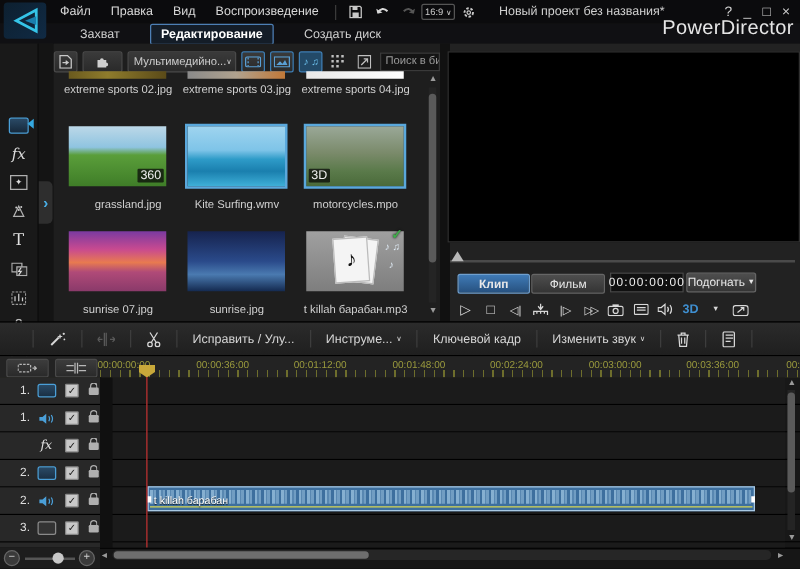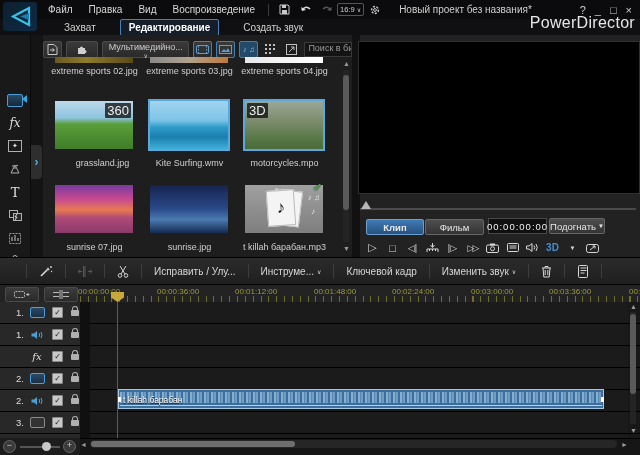--- a/index.html
+++ b/index.html
@@ -28,28 +28,28 @@
   
   #rail{left:0;top:35px;width:30px;height:222px;background:#191919;border-right:1px solid #0a0a0a;}
   .rail-ico{position:absolute;left:4px;width:22px;height:18px;display:flex;align-items:center;justify-content:center;color:#b8b8b8;font-size:12px;}
   .rail-strip{left:31px;top:35px;width:12px;height:222px;background:#141414;}
   #rail-expander{left:31px;top:145px;width:11px;height:34px;background:#2e2e2e;border-radius:0 4px 4px 0;color:#4ab0e8;display:flex;align-items:center;justify-content:center;font-size:12px;font-weight:bold;}
 
   
   #media{left:43px;top:35px;width:309px;height:222px;background:#1e1e1e;}
   #libbar{left:43px;top:39px;width:309px;height:20px;display:flex;align-items:center;gap:4px;}
   .lib-btn{height:15px;min-width:17px;background:linear-gradient(#3a3a3a,#2a2a2a);border:1px solid #4a4a4a;border-radius:2px;
-           display:flex;align-items:center;justify-content:center;color:#ccc;flex-direction:column;}
+           display:flex;align-items:center;justify-content:center;color:#ccc;}
   .filter-btn{border:1px solid #3f7fb5;}
   #lib-dd{width:82px;justify-content:space-between;padding:0 4px;font-size:9px;}
   #lib-search{width:42px;height:13px;background:#141414;border:1px solid #3a3a3a;color:#9a9a9a;font-size:9px;padding:0 3px;overflow:hidden;white-space:nowrap;}
   .thumb{position:absolute;width:78px;background-size:cover;}
   .thumb.sel{outline:2px solid #5aa8dc;}
   .th-label{position:absolute;width:95px;text-align:center;color:#d0d0d0;font-size:9px;white-space:nowrap;overflow:hidden;}
-  .badge{position:absolute;background:rgba(10,10,10,.75);color:#eee;font-size:13px;padding:0 2px;border-radius:1px;}
+  .badge{position:absolute;background:rgba(10,10,10,.75);color:#eee;font-size:10px;padding:0 2px;border-radius:1px;margin-top:32px;}
   .gcheck{position:absolute;color:#3fae4a;font-weight:bold;font-size:11px;text-shadow:0 0 2px #000;}
   .page{position:absolute;background:#f4f4f4;border:1px solid #bbb;width:26px;height:34px;}
   .mp3notes{position:absolute;color:#dfeaf4;font-size:8px;}
   #lib-scroll{left:342px;top:58px;width:9px;height:196px;}
   .sb-track{position:absolute;background:#242424;}
   .sb-thumb{position:absolute;background:#5a5a5a;border-radius:3px;}
   .tri{color:#9a9a9a;font-size:7px;line-height:7px;}
 
   
   #splitter{left:352px;top:35px;width:8px;height:222px;background:#111;}
@@ -159,21 +159,21 @@
     <svg width="26" height="23" viewBox="0 0 26 23">
         <path d="M22 3 L6 11.5 L22 20 Z" fill="none" stroke="#35c4e8" stroke-width="2.2"></path>
         <path d="M22 8 L13 11.5 L22 15 Z" fill="#1a7fae"></path>
       </svg>
   </div>
 
   <div id="tabbar" class="abs row">
     <div style="width:56px"></div>
     <span class="tab">Захват</span>
     <span class="tab active" style="margin-left:16px">Редактирование</span>
-    <span class="tab" style="margin-left:16px">Создать звук</span>
+    <span class="tab" style="margin-left:16px">Создать диск</span>
   </div>
   <div id="brand">PowerDirector</div>
 
   <div id="rail" class="abs">
     <div class="rail-ico" style="top:56px">
       <span style="width:14px;height:11px;border:1px solid #4a9fd8;border-radius:2px;background:linear-gradient(#2a4a66,#16283a);display:block"></span>
     </div>
     <div class="rail-ico" style="top:79px;font-style:italic;font-family:'DejaVu Serif',serif;color:#ddd">fx</div>
     <div class="rail-ico" style="top:102px">
       <span style="width:12px;height:10px;border:1px solid #b0b0b0;display:flex;align-items:center;justify-content:center;font-size:7px;color:#ddd">✦</span>

